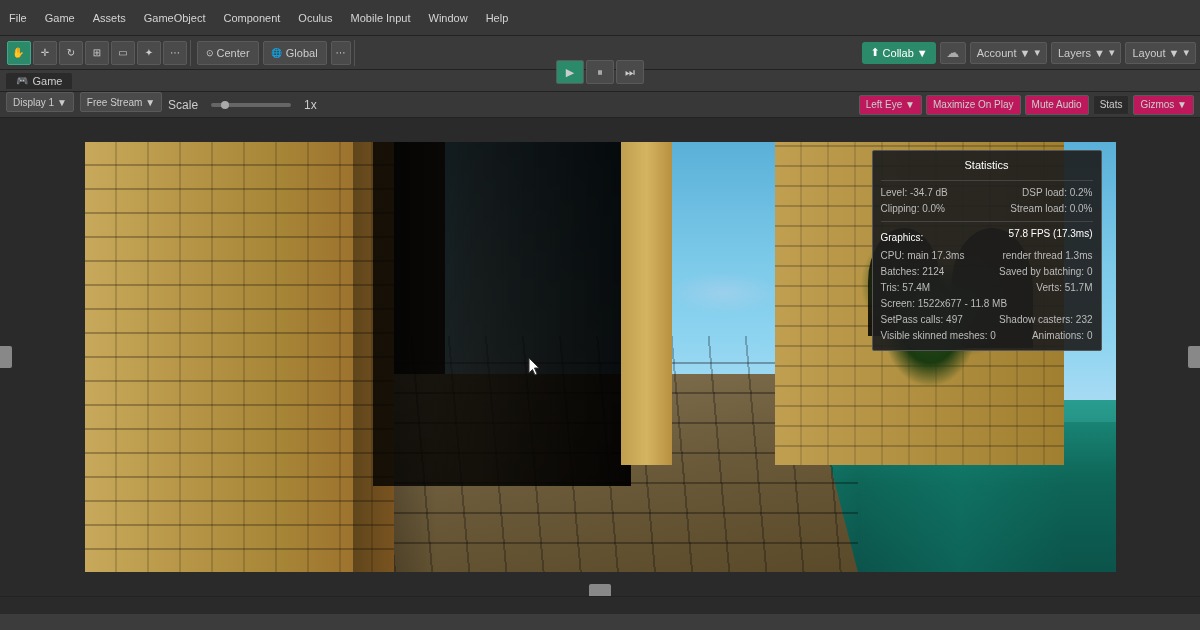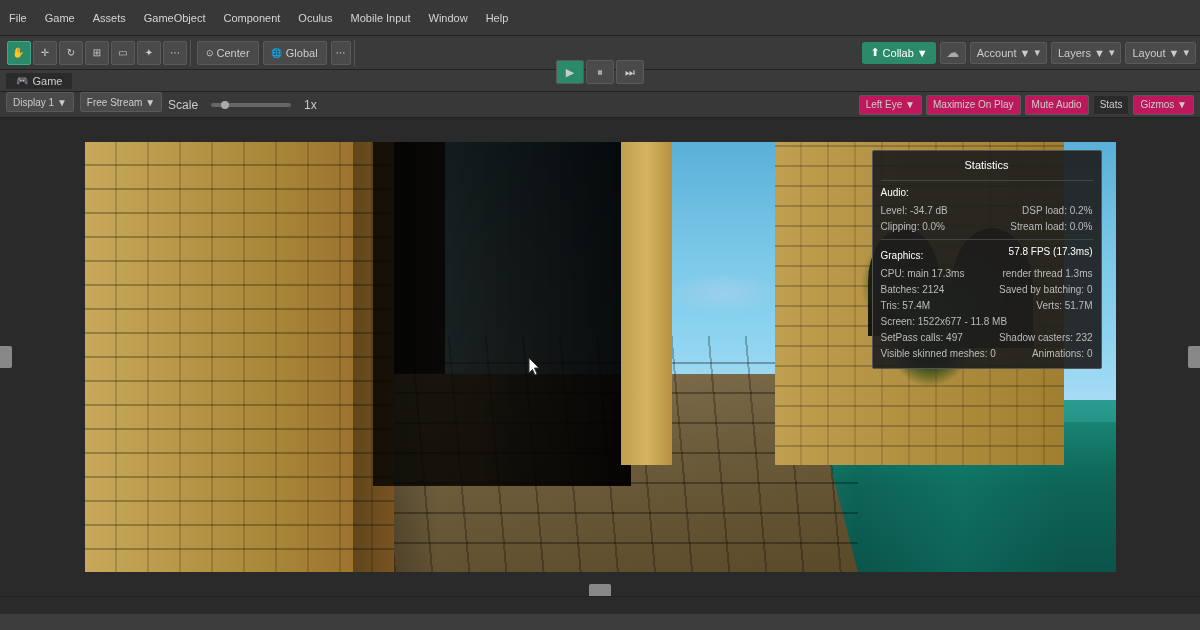--- a/index.html
+++ b/index.html
@@ -685,21 +685,20 @@
     <div class="cursor">
       <svg width="14" height="20" viewBox="0 0 14 20" fill="none">
         <path d="M1 1L1 16L4.5 12.5L7 18L9 17L6.5 11L11 11Z" fill="white" stroke="#333" stroke-width="1"></path>
       </svg>
     </div>
 
     <div id="stats-panel">
       <div class="stats-title">Statistics</div>
       <div class="stats-separator"></div>
 
-      <div class="stats-section-header">Audio:</div>
       <div class="stats-row">
         <span>Level: -34.7 dB</span>
         <span>DSP load: 0.2%</span>
       </div>
       <div class="stats-row">
         <span>Clipping: 0.0%</span>
         <span>Stream load: 0.0%</span>
       </div>
 
       <div class="stats-separator"></div>

